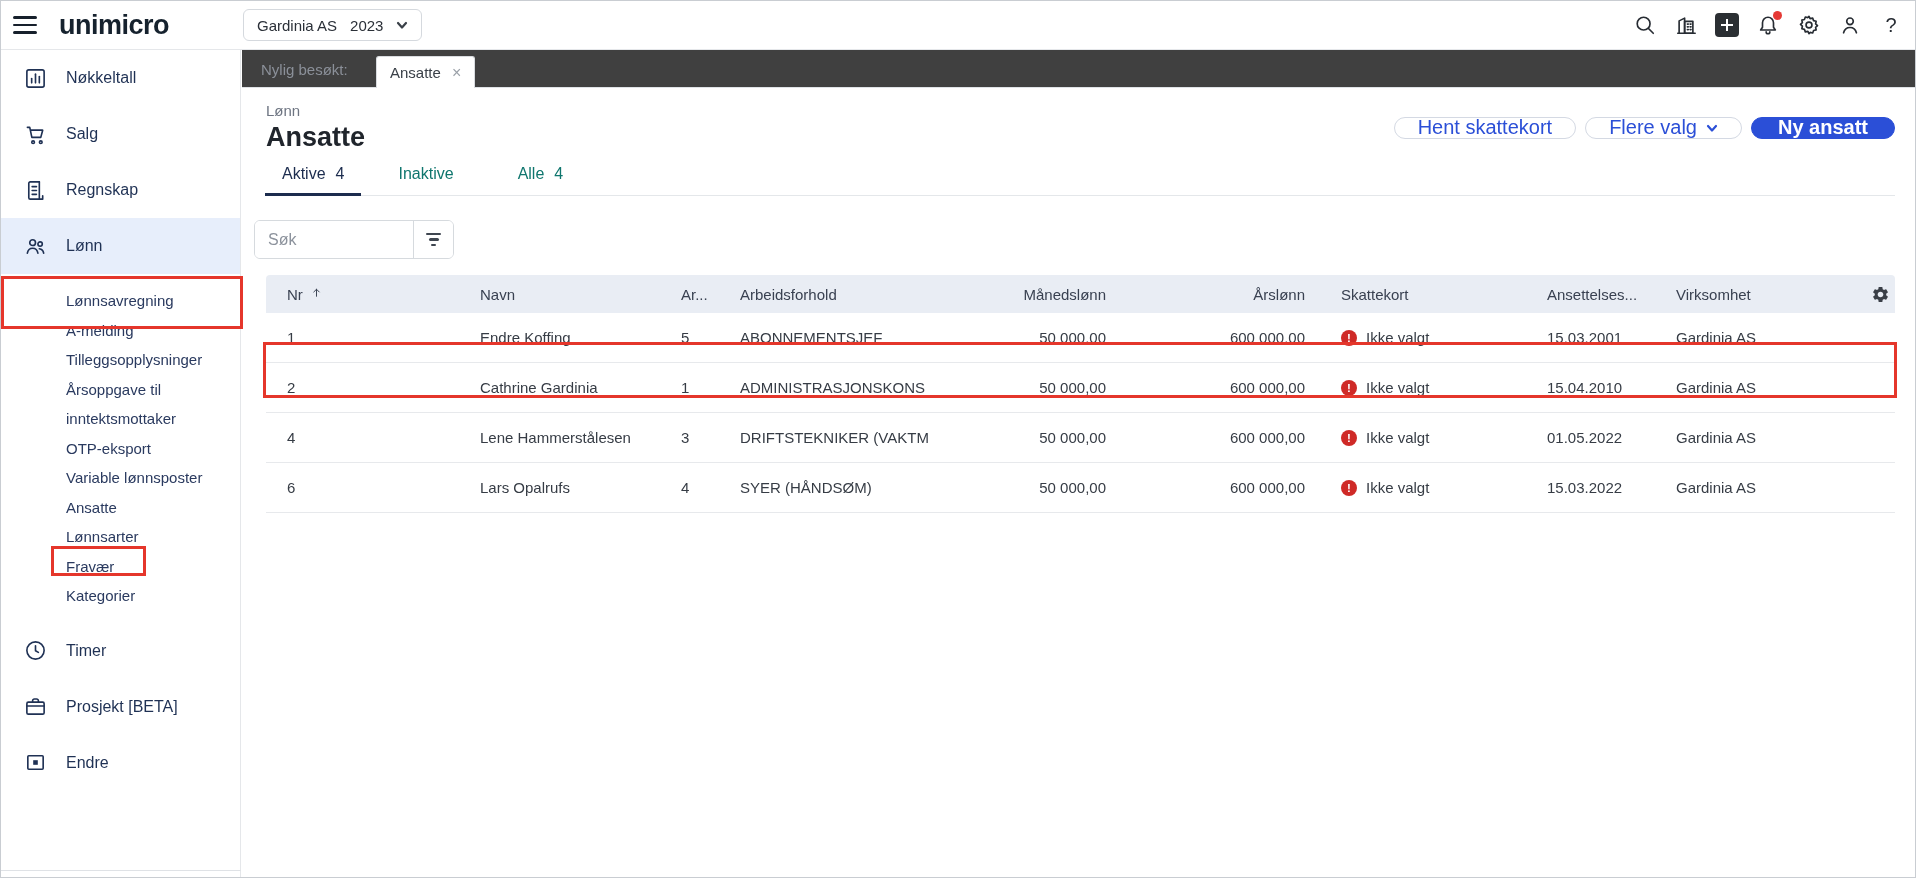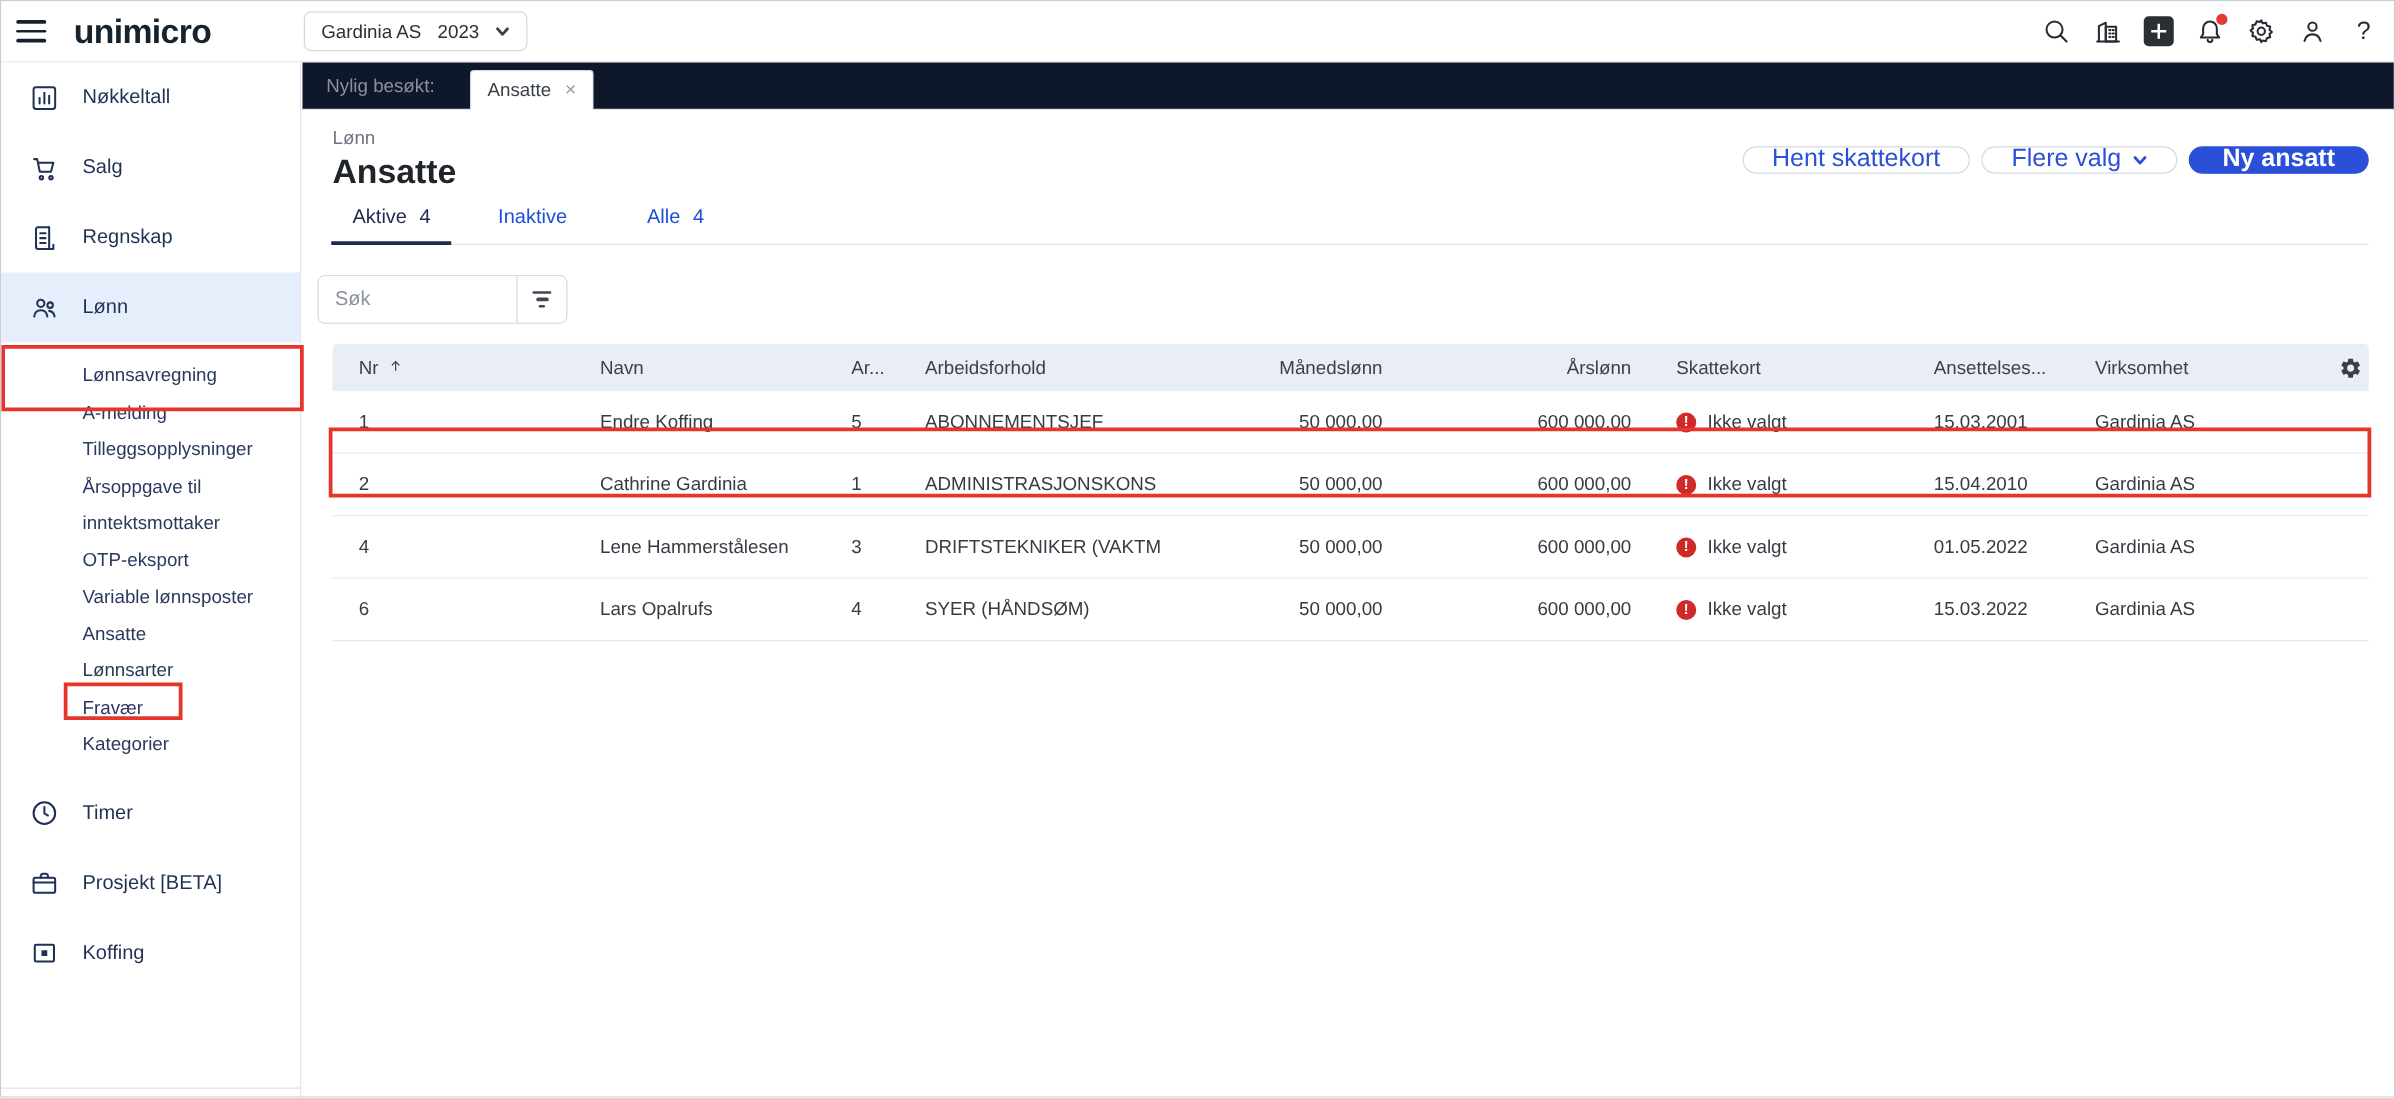--- a/index.html
+++ b/index.html
@@ -27,37 +27,37 @@
   .nav-item{ height:56px; display:flex; align-items:center; padding-left:23px; gap:19px; font-size:16px; font-weight:500; color:#1f3154; cursor:pointer; }
   .nav-item svg{ width:23px; height:23px; stroke:#1f3154; fill:none; stroke-width:1.7; stroke-linecap:round; stroke-linejoin:round; flex:0 0 auto; }
   .nav-item.active{ background:#e7eefb; }
   .submenu{ margin-top:12px; padding-left:65px; padding-right:14px; }
   .submenu-item{ font-size:15px; line-height:29.5px; color:#2a3a5f; cursor:pointer; max-width:165px; }
   .bottom-group{ margin-top:12px; }
   .sidebar-divider{ position:absolute; left:0; top:820px; width:240px; border-top:1px solid #dfe2e6; }
 
   
   .main{ position:absolute; top:49px; left:241px; width:1675px; height:829px; background:#fff; }
-  .recent-strip{ position:relative; height:38px; background:#0f172a; border-bottom:1px solid #dfe2e6; }
+  .recent-strip{ position:relative; height:38px; background:#404040; border-bottom:1px solid #dfe2e6; }
   .recent-label{ position:absolute; left:19px; top:50%; transform:translateY(-50%); font-size:15px; color:#8b9099; }
   .recent-tab{ position:absolute; left:134px; bottom:-1px; height:32px; background:#fff; border:1px solid #d9dce0; border-bottom:none; border-radius:3px 3px 0 0; display:flex; align-items:center; gap:11px; padding:0 13px; font-size:15px; color:#3a4048; cursor:pointer; }
   .tab-close{ color:#9aa0a8; font-size:16px; line-height:1; cursor:pointer; }
 
   .page-header{ display:flex; justify-content:space-between; align-items:center; padding:14px 22px 0 24px; }
   .eyebrow{ font-size:15px; color:#6e7582; }
   .page-title{ font-size:27px; font-weight:700; color:#20252c; margin-top:3px; }
   .actions{ display:flex; align-items:center; gap:9px; }
   .btn{ height:22px; border-radius:20px; font-size:20px; font-family:"Liberation Sans",sans-serif; cursor:pointer; display:flex; align-items:center; gap:9px;text-align:center; }
   .btn-outline{ background:#fff; border:1px solid #d4d9e3; color:#2b4fd7; padding:0 23px; font-weight:500; }
   .btn-primary{ background:#2b4fd7; border:1px solid #2b4fd7; color:#fff; padding:0 26px; font-weight:700; }
   .chev{ width:12px; height:12px; stroke:#2b4fd7; fill:none; stroke-width:2.2; stroke-linecap:round; stroke-linejoin:round; }
   .chev-dark{ stroke:#3a4048; }
 
   .filter-tabs{ display:flex; margin:12px 22px 0 23px; border-bottom:1px solid #e4e7ea; }
-  .ftab{ display:flex; gap:10px; padding:0 17px 12px 17px; margin-right:20px; font-size:16px; color:#1d4ed8; cursor:pointer; position:relative; }
+  .ftab{ display:flex; gap:10px; padding:0 17px 12px 17px; margin-right:20px; font-size:16px; color:#0f766e; cursor:pointer; position:relative; }
   .ftab.active{ color:#1c2c4e; font-weight:500; }
   .ftab.active:after{ content:""; position:absolute; left:0; right:0; bottom:-1px; height:3px; background:#1c2c4e; }
 
   .search-row{ margin:24px 0 0 12px; }
   .search-box{ width:200px; height:39px; border:1px solid #d6dade; border-radius:6px; background:#fff; display:flex; overflow:hidden; }
   .search-input{ flex:1; border:none; outline:none; padding:0 13px; font-size:16px; color:#2b3038; font-family:"Liberation Sans",sans-serif; min-width:0; }
   .search-input::placeholder{ color:#8c929c; }
   .filter-btn{ width:40px; border:none; border-left:1px solid #d6dade; background:#fff; display:flex; flex-direction:column; align-items:center; justify-content:center; gap:3.5px; cursor:pointer; }
   .filter-btn i{ display:block; height:2.2px; background:#3f4650; border-radius:2px; }
   .filter-btn i:nth-child(1){ width:15px; } .filter-btn i:nth-child(2){ width:10px; } .filter-btn i:nth-child(3){ width:5px; }
@@ -204,21 +204,21 @@
             <path d="M9 7.5V6a1.8 1.8 0 0 1 1.8-1.8h2.4A1.8 1.8 0 0 1 15 6v1.5"></path>
             <path d="M3 11.5h18"></path>
           </svg>
         <span>Prosjekt [BETA]</span>
       </div>
       <div class="nav-item">
         <svg viewBox="0 0 24 24">
             <rect x="4" y="5" width="16" height="14" rx="1"></rect>
             <rect x="9.6" y="9.6" width="4.8" height="4.8" fill="#1f3154" stroke="none"></rect>
           </svg>
-        <span>Koffing</span>
+        <span>Endre</span>
       </div>
     </div>
     <div class="sidebar-divider"></div>
   </div>
 
   <div class="main">
     <div class="recent-strip">
       <span class="recent-label">Nylig besøkt:</span>
       <div class="recent-tab">
         <span>Ansatte</span>

